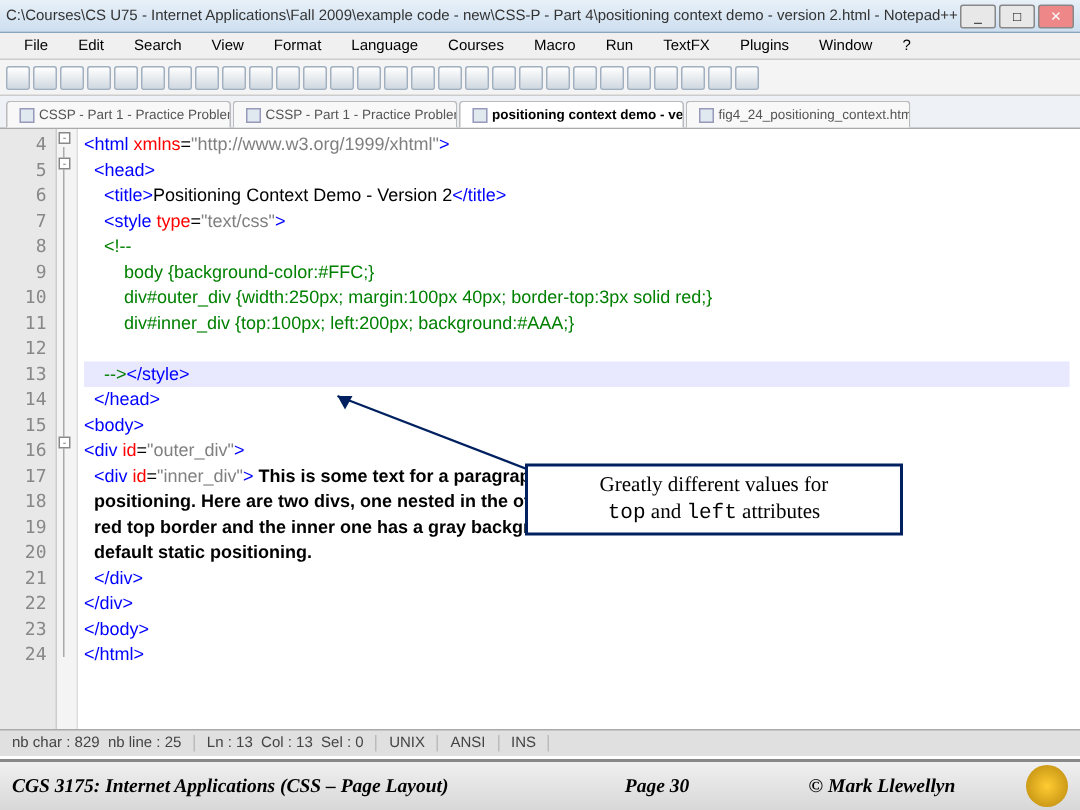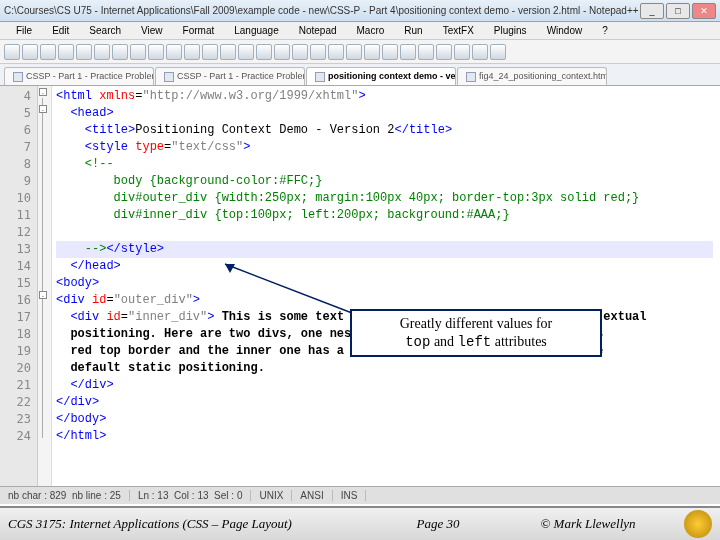--- a/index.html
+++ b/index.html
@@ -20,38 +20,38 @@
   .tabbar { height: 22px; background: #eef2f6; display: flex; align-items: flex-end; padding: 0 4px; border-bottom: 1px solid #aaa; gap: 1px; font-size: 9px; }
   .tab { padding: 3px 8px; background: #f8f8f8; border: 1px solid #bbb; border-bottom: none; border-radius: 3px 3px 0 0; white-space: nowrap; max-width: 150px; overflow: hidden; color: #555; }
   .tab.active { background: #fff; font-weight: bold; color: #000; }
   .tab-ico { display:inline-block; width:10px; height:10px; background:#e0e8f0; border:1px solid #99b; margin-right:3px; vertical-align:middle; }
   
   .editor { display: flex; height: 400px; background: #fff; position: relative; }
   .gutter { width: 38px; background: #e8e8e8; text-align: right; padding: 2px 6px 0 0; font-family: Consolas, monospace; font-size: 12px; color: #888; line-height: 17px; border-right: 1px solid #ccc; }
   .fold { width: 14px; background: #f4f4f4; border-right: 1px solid #ddd; position: relative; }
   .fold-line { position:absolute; left:4px; width:1px; background:#aaa; }
   .fold-box { position:absolute; left:1px; width:8px; height:8px; border:1px solid #888; background:#fff; font-size:7px; line-height:7px; text-align:center; color:#666; }
-  .code { flex: 1; font-family: Liberation Mono, monospace; font-size: 12px; line-height: 17px; padding: 2px 7px 0 4px; white-space: pre; color: #000; }
+  .code { flex: 1; font-family: Liberation Sans, sans-serif; font-size: 12px; line-height: 17px; padding: 2px 7px 0 4px; white-space: pre; color: #000; }
   .kw { color: #0000ff; }
   .str { color: #808080; }
   .attr { color: #ff0000; }
   .cmt { color: #008000; }
   .highlight-line { background: #e8e8ff; display:block; }
   
   .annotation { position: absolute; top: 223px; left: 350px; width: 252px; background: #fff; border: 2px solid #002060; padding: 4px 8px; font-family: "Times New Roman", serif; font-size: 14px; text-align: center; line-height: 1.25; }
   .annotation .mono { font-family: "Courier New", monospace; }
   .arrow { position:absolute; }
   .arrow-line { stroke:#002060; stroke-width:1.5; fill:none; }
   .arrow-head { fill:#002060; }
   
   .statusbar { height: 18px; background: #e0e0e0; border-top: 1px solid #aaa; display: flex; align-items: center; font-size: 10px; color: #444; }
   .statusbar .cell { padding: 0 8px; border-right: 1px solid #bbb; white-space:nowrap; }
   .statusbar .cell.flex { flex:1; }
   
-  .footer { position: absolute; bottom: 0; left: 0; right: 0; height: 34px; background: linear-gradient(#f0f0f0,#d8d8d8); border-top: 2px solid #888; display: flex; align-items: center; padding: 0 8px; font-family: "Times New Roman", serif; font-size: 13px; font-style: italic; font-weight: normal; }
+  .footer { position: absolute; bottom: 0; left: 0; right: 0; height: 34px; background: linear-gradient(#f0f0f0,#d8d8d8); border-top: 2px solid #888; display: flex; align-items: center; padding: 0 8px; font-family: "Times New Roman", serif; font-size: 13px; font-style: italic; font-weight: bold; }
   .footer .left { flex: 1; }
   .footer .mid { width: 120px; text-align: center; }
   .footer .right { width: 180px; text-align: center; }
   .footer .logo { width: 28px; height: 28px; border-radius: 50%; background: radial-gradient(#ffcc33,#b8860b); margin-left: 6px; }
 </style>
 </head>
 <body>
 
 <div class="titlebar">
   <span class="title">C:\Courses\CS  U75 - Internet Applications\Fall 2009\example code - new\CSS-P - Part 4\positioning context demo - version 2.html - Notepad++</span>
@@ -62,21 +62,21 @@
   </div>
 </div>
 
 <div class="menubar" id="menubar">
     <span>File</span>
     <span>Edit</span>
     <span>Search</span>
     <span>View</span>
     <span>Format</span>
     <span>Language</span>
-    <span>Notepad</span>
+    <span>Courses</span>
     <span>Macro</span>
     <span>Run</span>
     <span>TextFX</span>
     <span>Plugins</span>
     <span>Window</span>
     <span>?</span>
   </div>
 
 <div class="toolbar" id="toolbar">
     <div class="tool-ico"></div>

